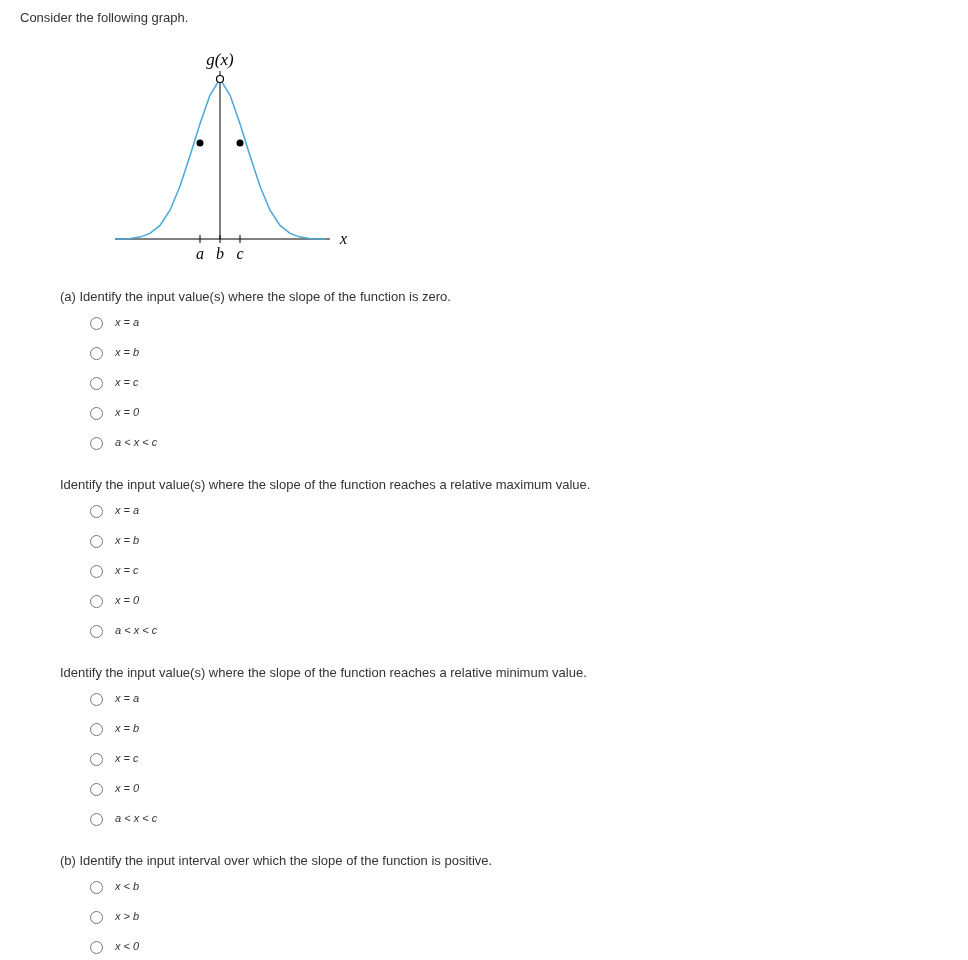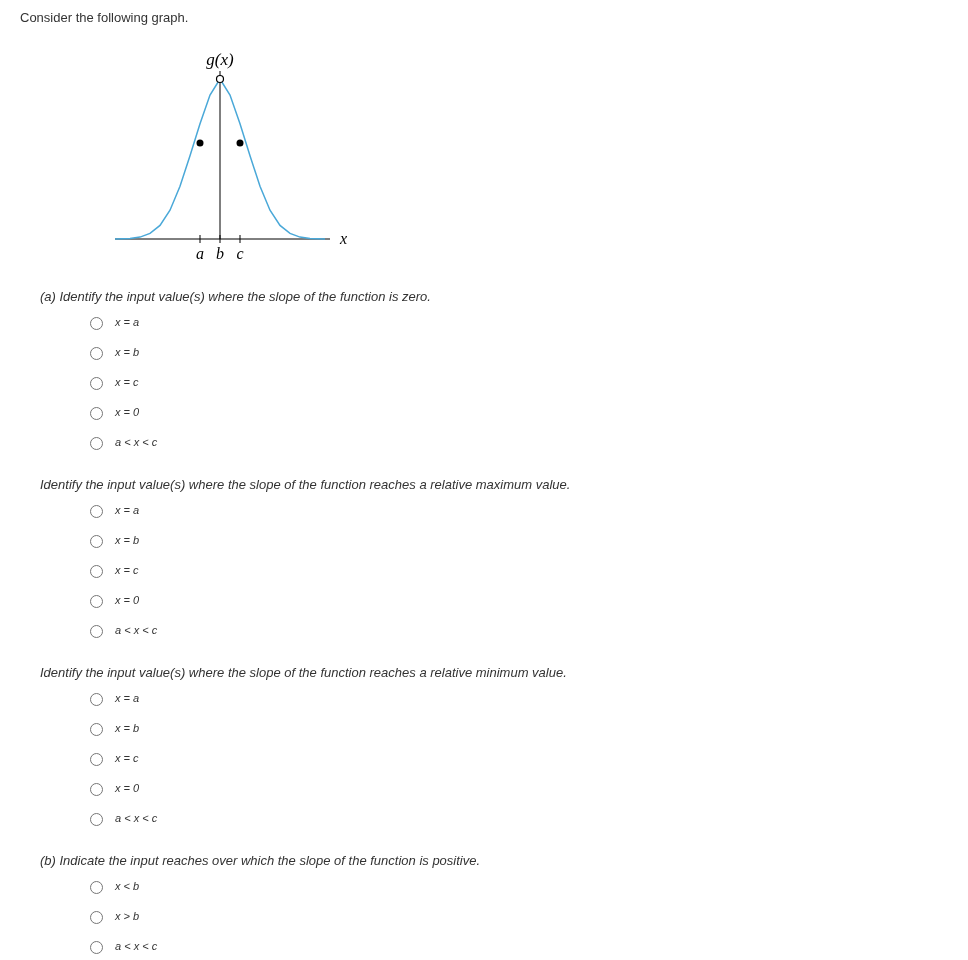--- a/index.html
+++ b/index.html
@@ -14,23 +14,22 @@
       margin-bottom: 24px;
     }
     .graph-container {
       margin-left: 70px;
       margin-bottom: 20px;
     }
     .question-block {
       margin-bottom: 25px;
     }
     .question-text {
-      margin-left: 20px;
+      margin-left: 40px;
       margin-bottom: 8px;
-      font-style: italic;
     }
     .options {
       margin-left: 65px;
     }
     .option-row {
       display: flex;
       align-items: center;
       margin-bottom: 10px;
       height: 20px;
     }
@@ -142,29 +141,33 @@
           <input type="radio" name="q3" style="">
           <span class="option-label">x = 0</span>
         </div>
         <div class="option-row">
           <input type="radio" name="q3" style="">
           <span class="option-label">a &lt; x &lt; c</span>
         </div>
       </div>
     </div>
     <div class="question-block">
-      <div class="question-text">(b) Indicate the input reaches over which the slope of the function is positive.</div>
+      <div class="question-text">(b) Identify the input interval over which the slope of the function is positive.</div>
       <div class="options">
         <div class="option-row">
           <input type="radio" name="q4" style="">
           <span class="option-label">x &lt; b</span>
         </div>
         <div class="option-row">
           <input type="radio" name="q4" style="">
           <span class="option-label">x &gt; b</span>
         </div>
         <div class="option-row">
           <input type="radio" name="q4" style="">
+          <span class="option-label">x &lt; 0</span>
+        </div>
+        <div class="option-row">
+          <input type="radio" name="q4" style="">
           <span class="option-label">a &lt; x &lt; c</span>
         </div>
       </div>
     </div>
   </div>
 
 </body></html>

